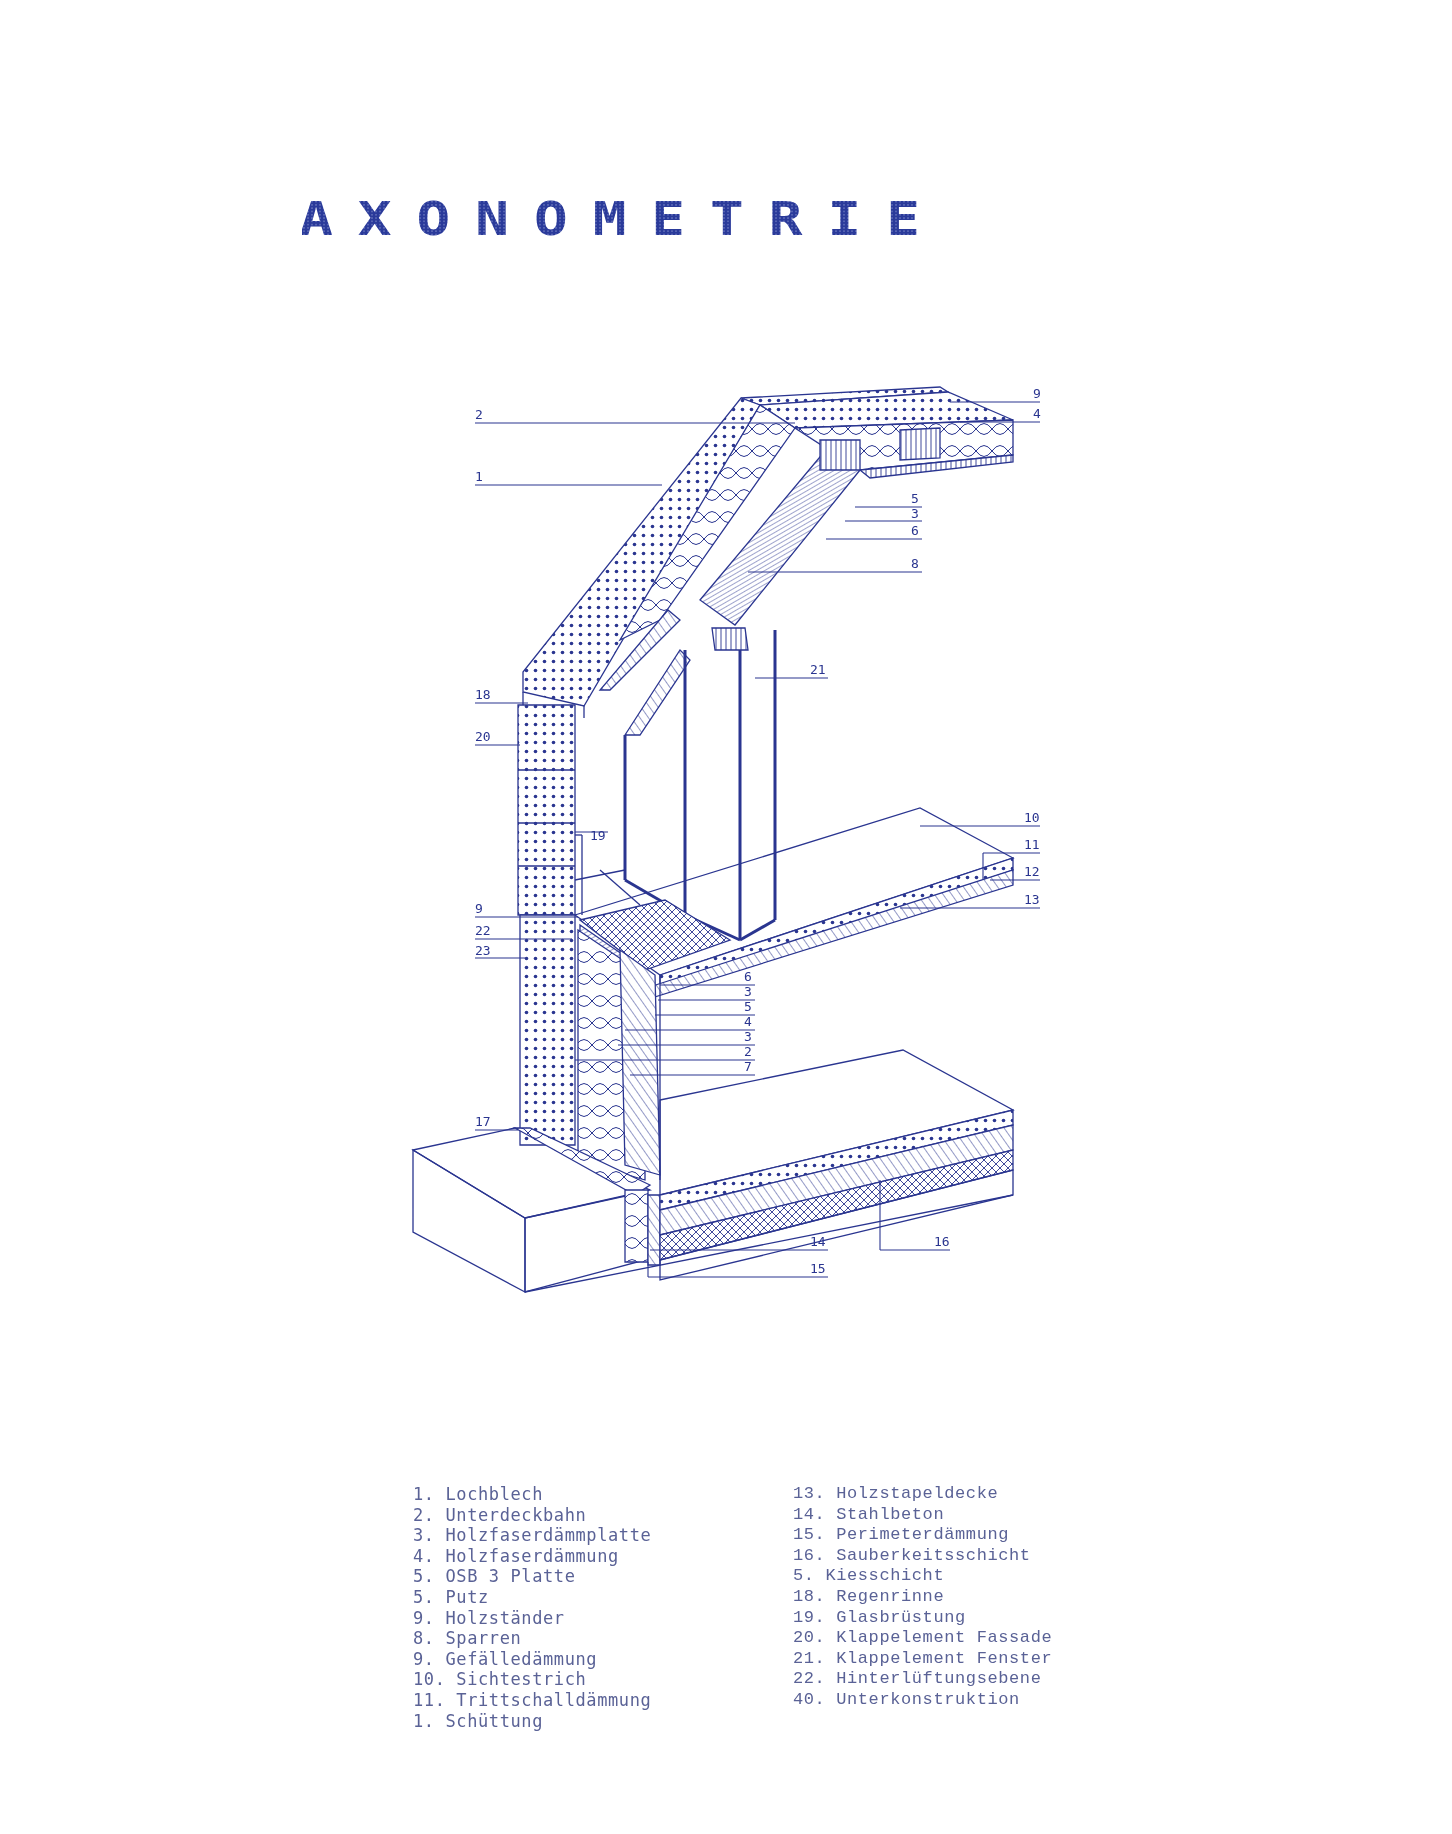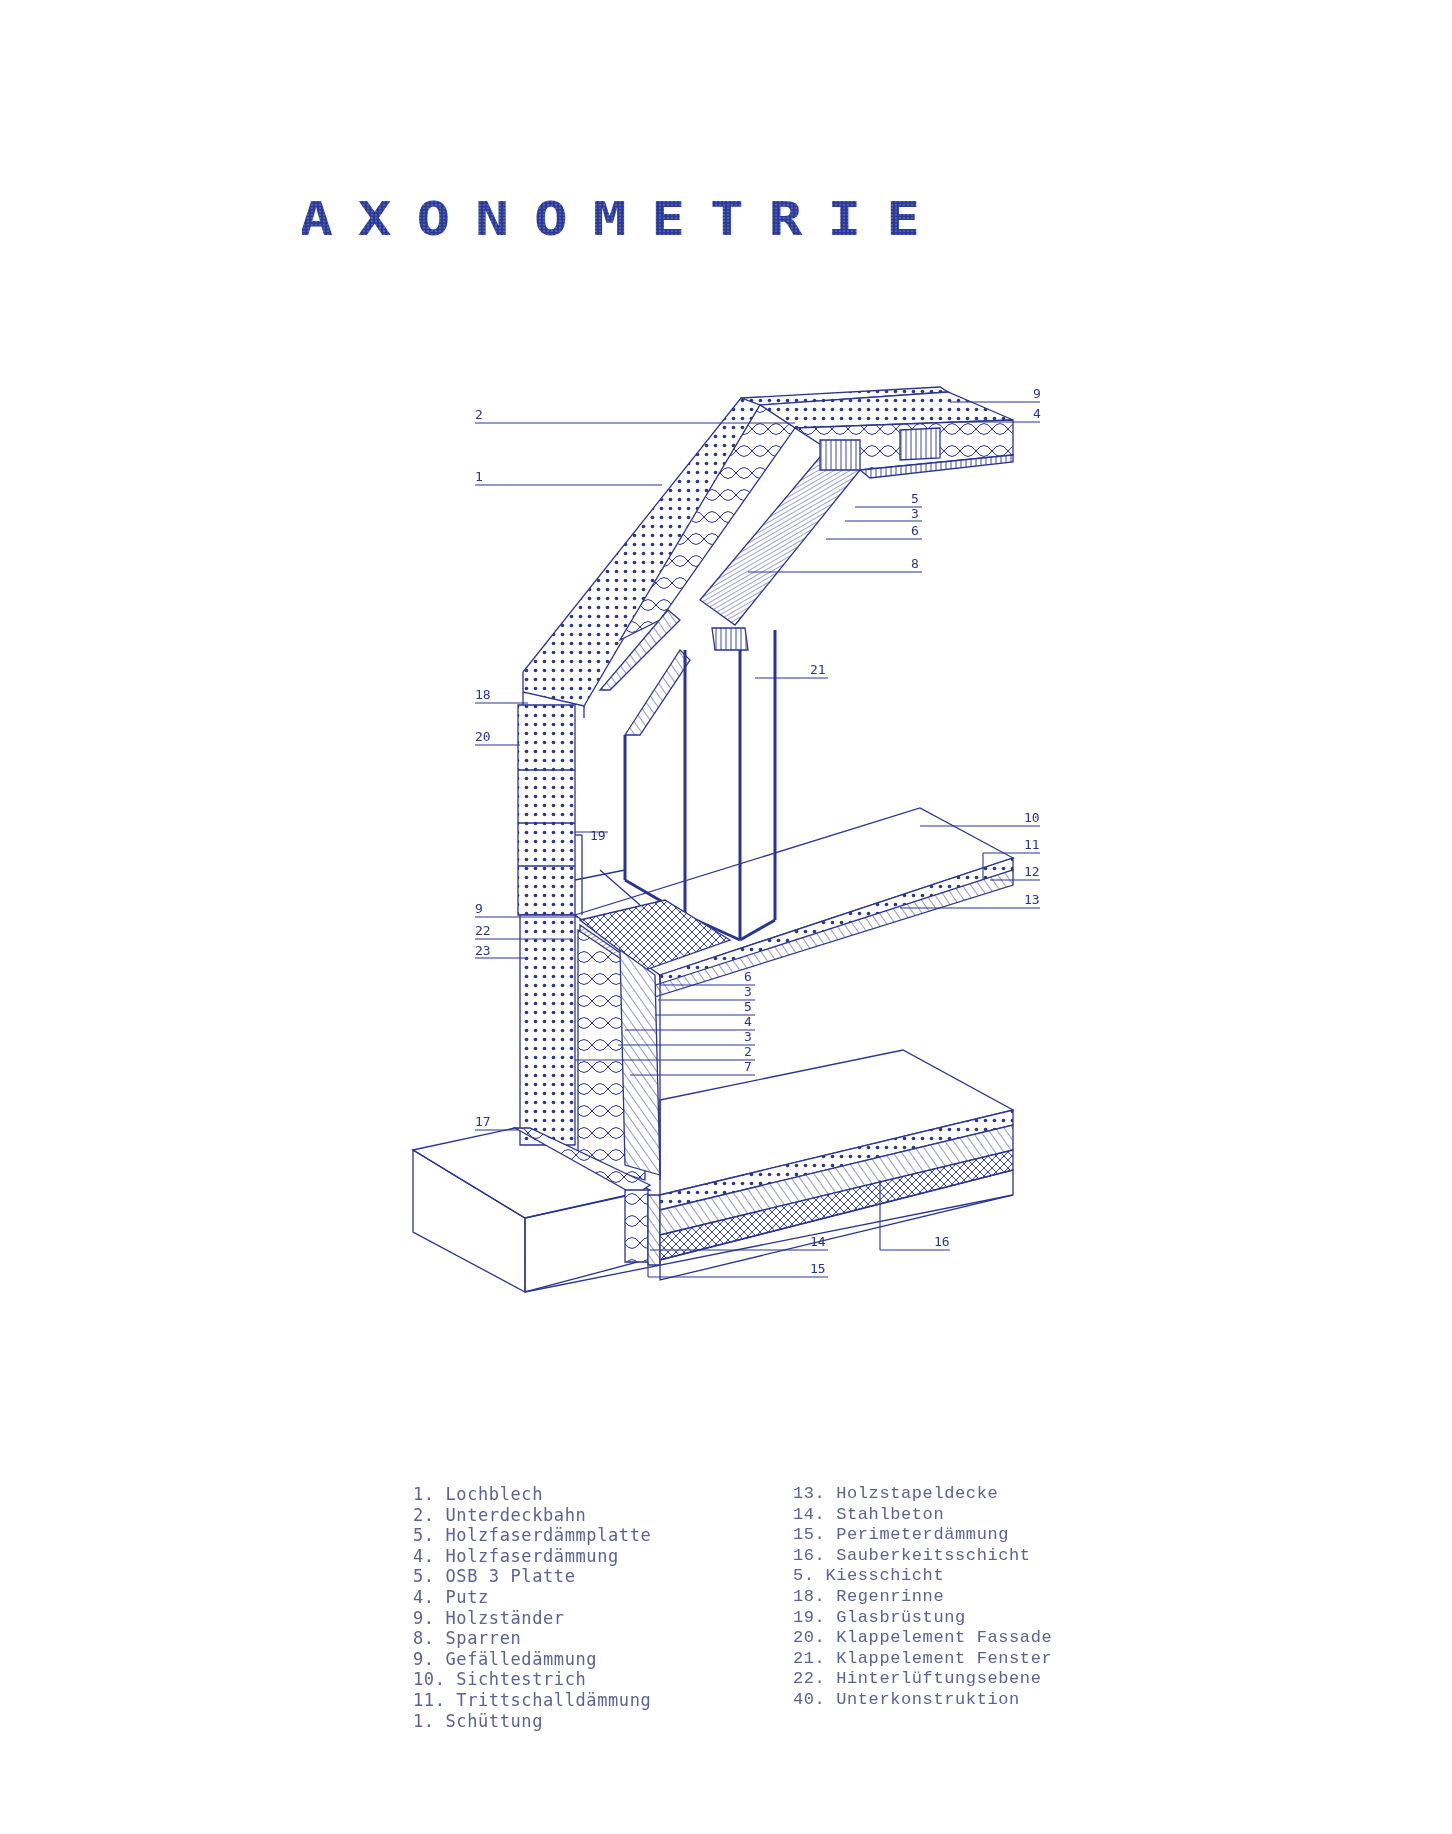--- a/index.html
+++ b/index.html
@@ -206,24 +206,24 @@
     <text class="lbl" x="475" y="1126">17</text>
     <text class="lbl" x="810" y="1246">14</text>
     <text class="lbl" x="934" y="1246">16</text>
     <text class="lbl" x="810" y="1273">15</text>
   </g>
 </svg>
 
 <div class="legend col1">
   <div>1. Lochblech</div>
   <div>2. Unterdeckbahn</div>
-  <div>5. Holzfaserdämmplatte</div>
+  <div>3. Holzfaserdämmplatte</div>
   <div>4. Holzfaserdämmung</div>
   <div>5. OSB 3 Platte</div>
-  <div>4. Putz</div>
+  <div>5. Putz</div>
   <div>9. Holzständer</div>
   <div>8. Sparren</div>
   <div>9. Gefälledämmung</div>
   <div>10. Sichtestrich</div>
   <div>11. Trittschalldämmung</div>
   <div>1. Schüttung</div>
 </div>
 <div class="legend col2">
   <div>13. Holzstapeldecke</div>
   <div>14. Stahlbeton</div>

